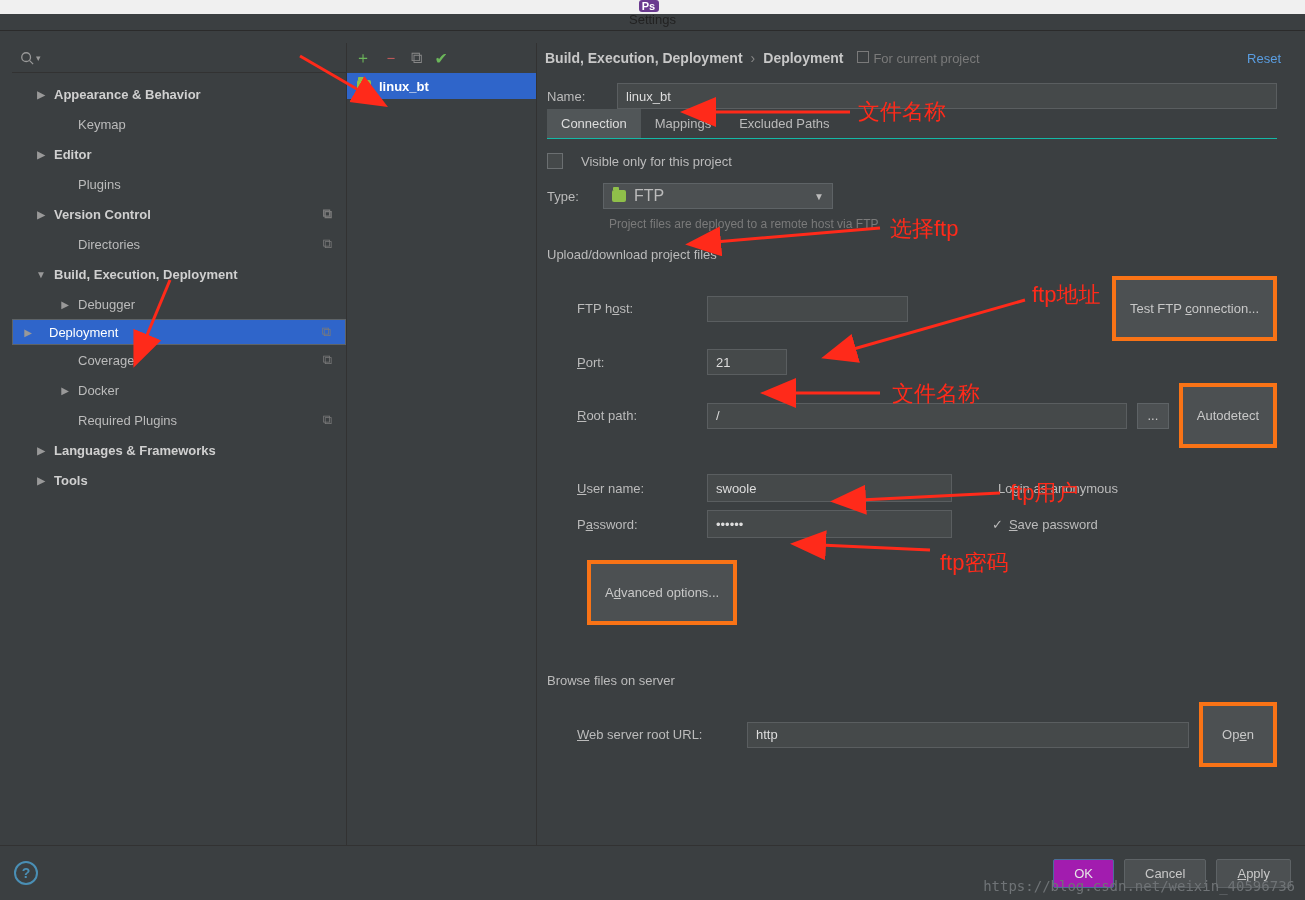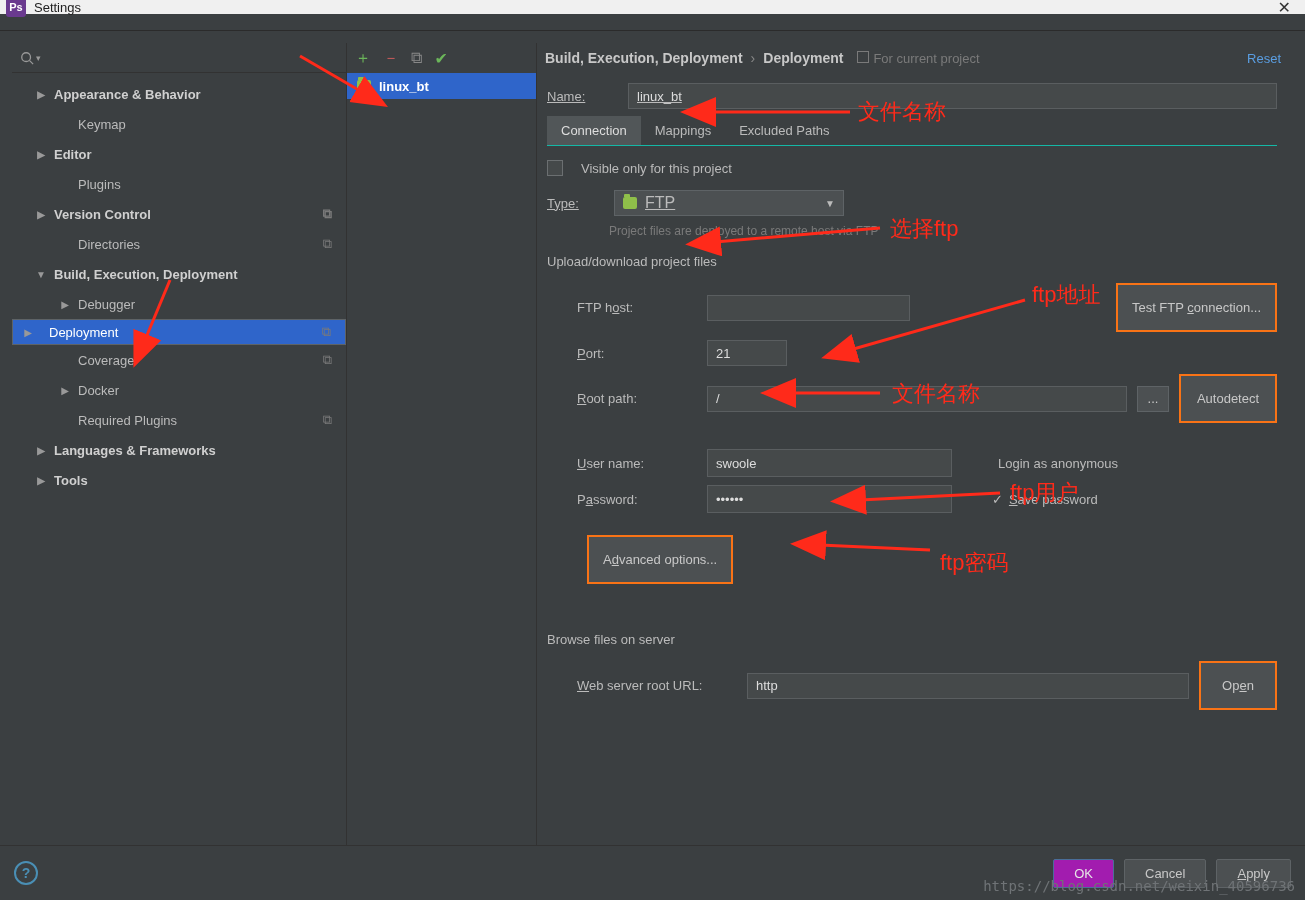--- a/index.html
+++ b/index.html
@@ -1,19 +1,19 @@
 <!DOCTYPE html>
 <html><head>
 <meta charset="utf-8">
 <style>
   * { box-sizing: border-box; margin: 0; padding: 0; font-family: "Segoe UI", Arial, sans-serif; }
   body { background:#3b3f41; color:#bbbbbb; width:1305px; height:900px; position:relative; overflow:hidden; }
 
   
-  .titlebar { height:14px; background:#f0f0f0; color:#000; display:flex; align-items:center; padding:0 6px; }
+  .titlebar { height:14px; background:#f0f0f0; color:#000; display:flex; align-items:center; padding:0 6px;flex-direction:column; }
   .titlebar .appicon { width:20px;height:20px;background:#6a3a8f;border-radius:3px;display:inline-flex;align-items:center;justify-content:center;font-size:11px;font-weight:bold;color:#fff;margin-right:8px;}
   .titlebar .title { font-size:13px; color:#222; flex:1;}
   .titlebar .close { font-size:16px; color:#333; padding:4px 8px; cursor:pointer;}
 
   
   .content { position:absolute; top:30px; bottom:0; left:0; right:0; background:#3b3f41; display:flex; flex-direction:column;}
   .main { flex:1; display:flex; min-height:0; padding:12px 12px 0 12px; gap:0; border-top:1px solid #2b2b2b;}
   .footer { height:55px; display:flex; align-items:center; padding:0 14px; border-top:1px solid #323232; gap:10px;}
   .footer .spacer {flex:1;}
   .footer .help { width:24px;height:24px;border:2px solid #4a8fb5;border-radius:50%;color:#4a8fb5;display:flex;align-items:center;justify-content:center;font-weight:bold;font-size:14px;}
@@ -47,40 +47,40 @@
   
   .panel{flex:1; display:flex; flex-direction:column; min-width:0;position:relative;}
   .breadcrumb{height:30px;display:flex;align-items:center;padding:0 8px;font-size:14px;gap:8px;}
   .breadcrumb .seg{color:#c8c8c8;font-weight:600;}
   .breadcrumb .sep{color:#888;}
   .breadcrumb .hint{color:#7a7a7a;font-size:13px;margin-left:6px;}
   .breadcrumb .hint-ico{width:12px;height:12px;border:1px solid #7a7a7a;display:inline-block;margin-right:4px;}
   .breadcrumb .reset{margin-left:auto;color:#5a9ee2;font-size:13px;cursor:pointer;margin-right:4px;}
 
   .form{flex:1;overflow:auto;padding:10px 16px 10px 10px;}
-  .row{display:flex;align-items:center;gap:21px;margin-bottom:7px;text-decoration:underline;}
+  .row{display:flex;align-items:center;gap:10px;margin-bottom:0;}
   .label{width:60px;font-size:13px;color:#bbb;}
   .input{flex:1;background:#45494a;border:1px solid #5a5e60;color:#ddd;height:26px;padding:0 8px;font-size:13px;}
   .tabs{display:flex;border-bottom:1px solid #14b8a6;margin-bottom:14px;}
   .tab{padding:7px 14px;font-size:13px;color:#bbbbbb;cursor:pointer;}
   .tab.active{background:#515658;color:#ddd;}
   .chk{display:flex;align-items:center;gap:18px;font-size:13px;margin-bottom:14px;}
   .chk .box{width:16px;height:16px;border:1px solid #6b6f71;background:#45494a;display:inline-flex;align-items:center;justify-content:center;font-size:11px;color:#ddd;}
   .row2{display:flex;align-items:center;gap:10px;margin-bottom:8px;}
   .row2 .flabel{width:150px;text-align:left;font-size:13px;color:#bbb;padding-left:30px;}
   .sel{background:#4c5052;border:1px solid #5e6366;height:26px;display:flex;align-items:center;padding:0 8px;min-width:230px;gap:8px;position:relative;}
   .sel .caret{position:absolute;right:8px;color:#bbb;font-size:10px;}
   .hint2{color:#7a7a7a;font-size:12px;padding-left:62px;margin:8px 0 16px;}
   .section{color:#bbb;font-size:13px;margin:6px 0 14px 0;}
   .section.top{margin-top:4px;}
   .small-input{width:80px;background:#45494a;border:1px solid #5a5e60;color:#ddd;height:26px;padding:0 8px;font-size:13px;}
   .med-input{width:245px;background:#45494a;border:1px solid #5a5e60;color:#ddd;height:26px;padding:13px 8px;font-size:13px;}
   .long-input{flex:1;background:#45494a;border:1px solid #5a5e60;color:#ddd;height:26px;padding:0 8px;font-size:13px;}
   .chk-inline{display:flex;align-items:center;gap:6px;font-size:13px;color:#bbb;}
-  .sbtn{background:#4c5052;border:2px solid #f97316;color:#c8c8c8;padding:15px 14px;font-size:13px;cursor:pointer;}
+  .sbtn{background:#4c5052;border:4px solid #f97316;color:#c8c8c8;padding:21px 14px;font-size:13px;cursor:pointer;}
   .dots-btn{background:#4c5052;border:1px solid #5e6366;color:#c8c8c8;width:32px;height:26px;font-size:13px;display:flex;align-items:center;justify-content:center;cursor:pointer;}
   .u{text-decoration:underline;}
   .redtxt{color:#ff2a1a;font-size:22px;font-family:"Microsoft YaHei","SimSun",sans-serif;font-weight:400;pointer-events:none;}
 
   
   .overlay{position:absolute;top:0;left:0;pointer-events:none;}
 
   .watermark{position:absolute;bottom:6px;right:10px;color:#6f7376;font-size:14px;font-family:monospace;}
 
 </style>

